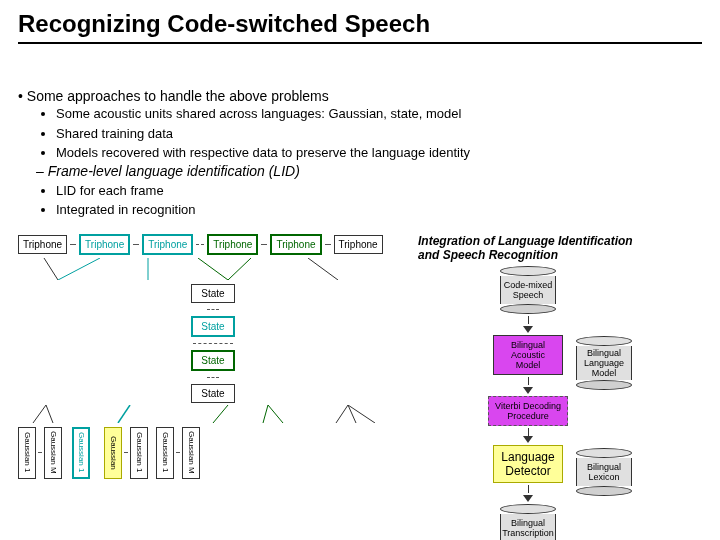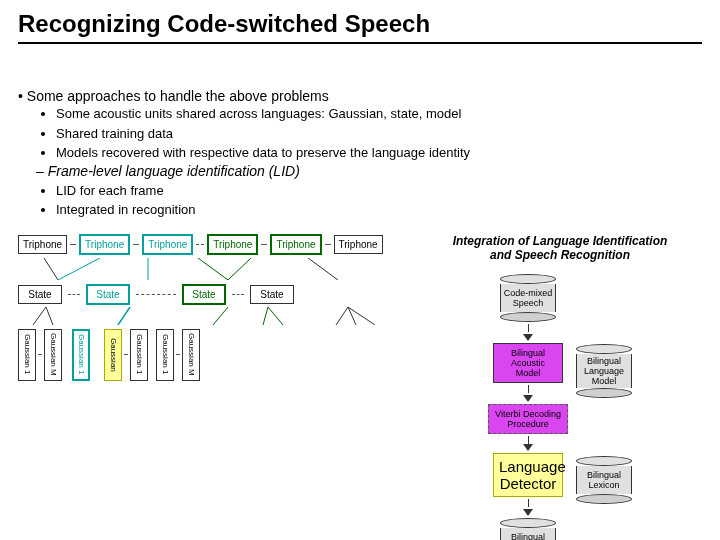--- a/index.html
+++ b/index.html
@@ -107,22 +107,22 @@
       border: 1px solid #aaaa00;
     }
     
     .right-diagram {
       flex: 1;
       position: relative;
     }
     .right-title {
       font-size: 12px;
       font-weight: bold;
-      text-align: center;
-      margin-bottom: 12px;
+      text-align: left;
+      margin-bottom: 4px;
       font-style: italic;
     }
     .flow-box {
       border: 1px solid #333;
       font-size: 9px;
       padding: 4px 5px;
       text-align: center;
       min-width: 60px;
       background: #d946ef;
     }
@@ -230,21 +230,21 @@
 
         <line x1="26" y1="0" x2="40" y2="22" stroke="#333" stroke-width="1"></line>
         <line x1="82" y1="0" x2="40" y2="22" stroke="#00a0a0" stroke-width="1"></line>
         <line x1="130" y1="0" x2="130" y2="22" stroke="#00a0a0" stroke-width="1"></line>
         <line x1="180" y1="0" x2="210" y2="22" stroke="#006600" stroke-width="1"></line>
         <line x1="233" y1="0" x2="210" y2="22" stroke="#006600" stroke-width="1"></line>
         <line x1="290" y1="0" x2="320" y2="22" stroke="#333" stroke-width="1"></line>
       </svg>
 
       
-      <div style="display:flex;flex-direction:row;gap:6px;align-items:center;margin-bottom:2px;">
+      <div style="display:flex;flex-direction:column;gap:6px;align-items:center;margin-bottom:2px;">
         <div class="state-box" style="font-size:10px;padding:3px 7px;">State</div>
         <div style="border-top:1px dashed #555;width:12px;"></div>
         <div class="state-box teal" style="font-size:10px;padding:3px 7px;">State</div>
         <div style="border-top:1px dashed #555;width:40px;"></div>
         <div class="state-box green" style="font-size:10px;padding:3px 7px;">State</div>
         <div style="border-top:1px dashed #555;width:12px;"></div>
         <div class="state-box" style="font-size:10px;padding:3px 7px;">State</div>
       </div>
 
       
@@ -301,21 +301,21 @@
           <div class="arrow-down"></div>
 
           <div class="flow-box dashed-border" style="width:80px;font-size:9px;">Viterbi Decoding Procedure</div>
           <div style="display:flex;flex-direction:row;align-items:center;gap:0;">
             <div style="display:flex;flex-direction:column;align-items:center;">
               <div class="v-line"></div>
               <div class="arrow-down"></div>
             </div>
           </div>
 
-          <div class="flow-box yellow" style="width:70px;font-size:15px;border:1px solid #aaaa00;">Language Detector</div>
+          <div class="flow-box yellow" style="width:70px;font-size:12px;border:1px solid #aaaa00;">Language Detector</div>
           <div class="v-line"></div>
           <div class="arrow-down"></div>
 
           <div class="cylinder">
             <div class="cyl-top"></div>
             <div class="cyl-body">Bilingual Transcription</div>
             <div class="cyl-bottom"></div>
           </div>
         </div>
 

